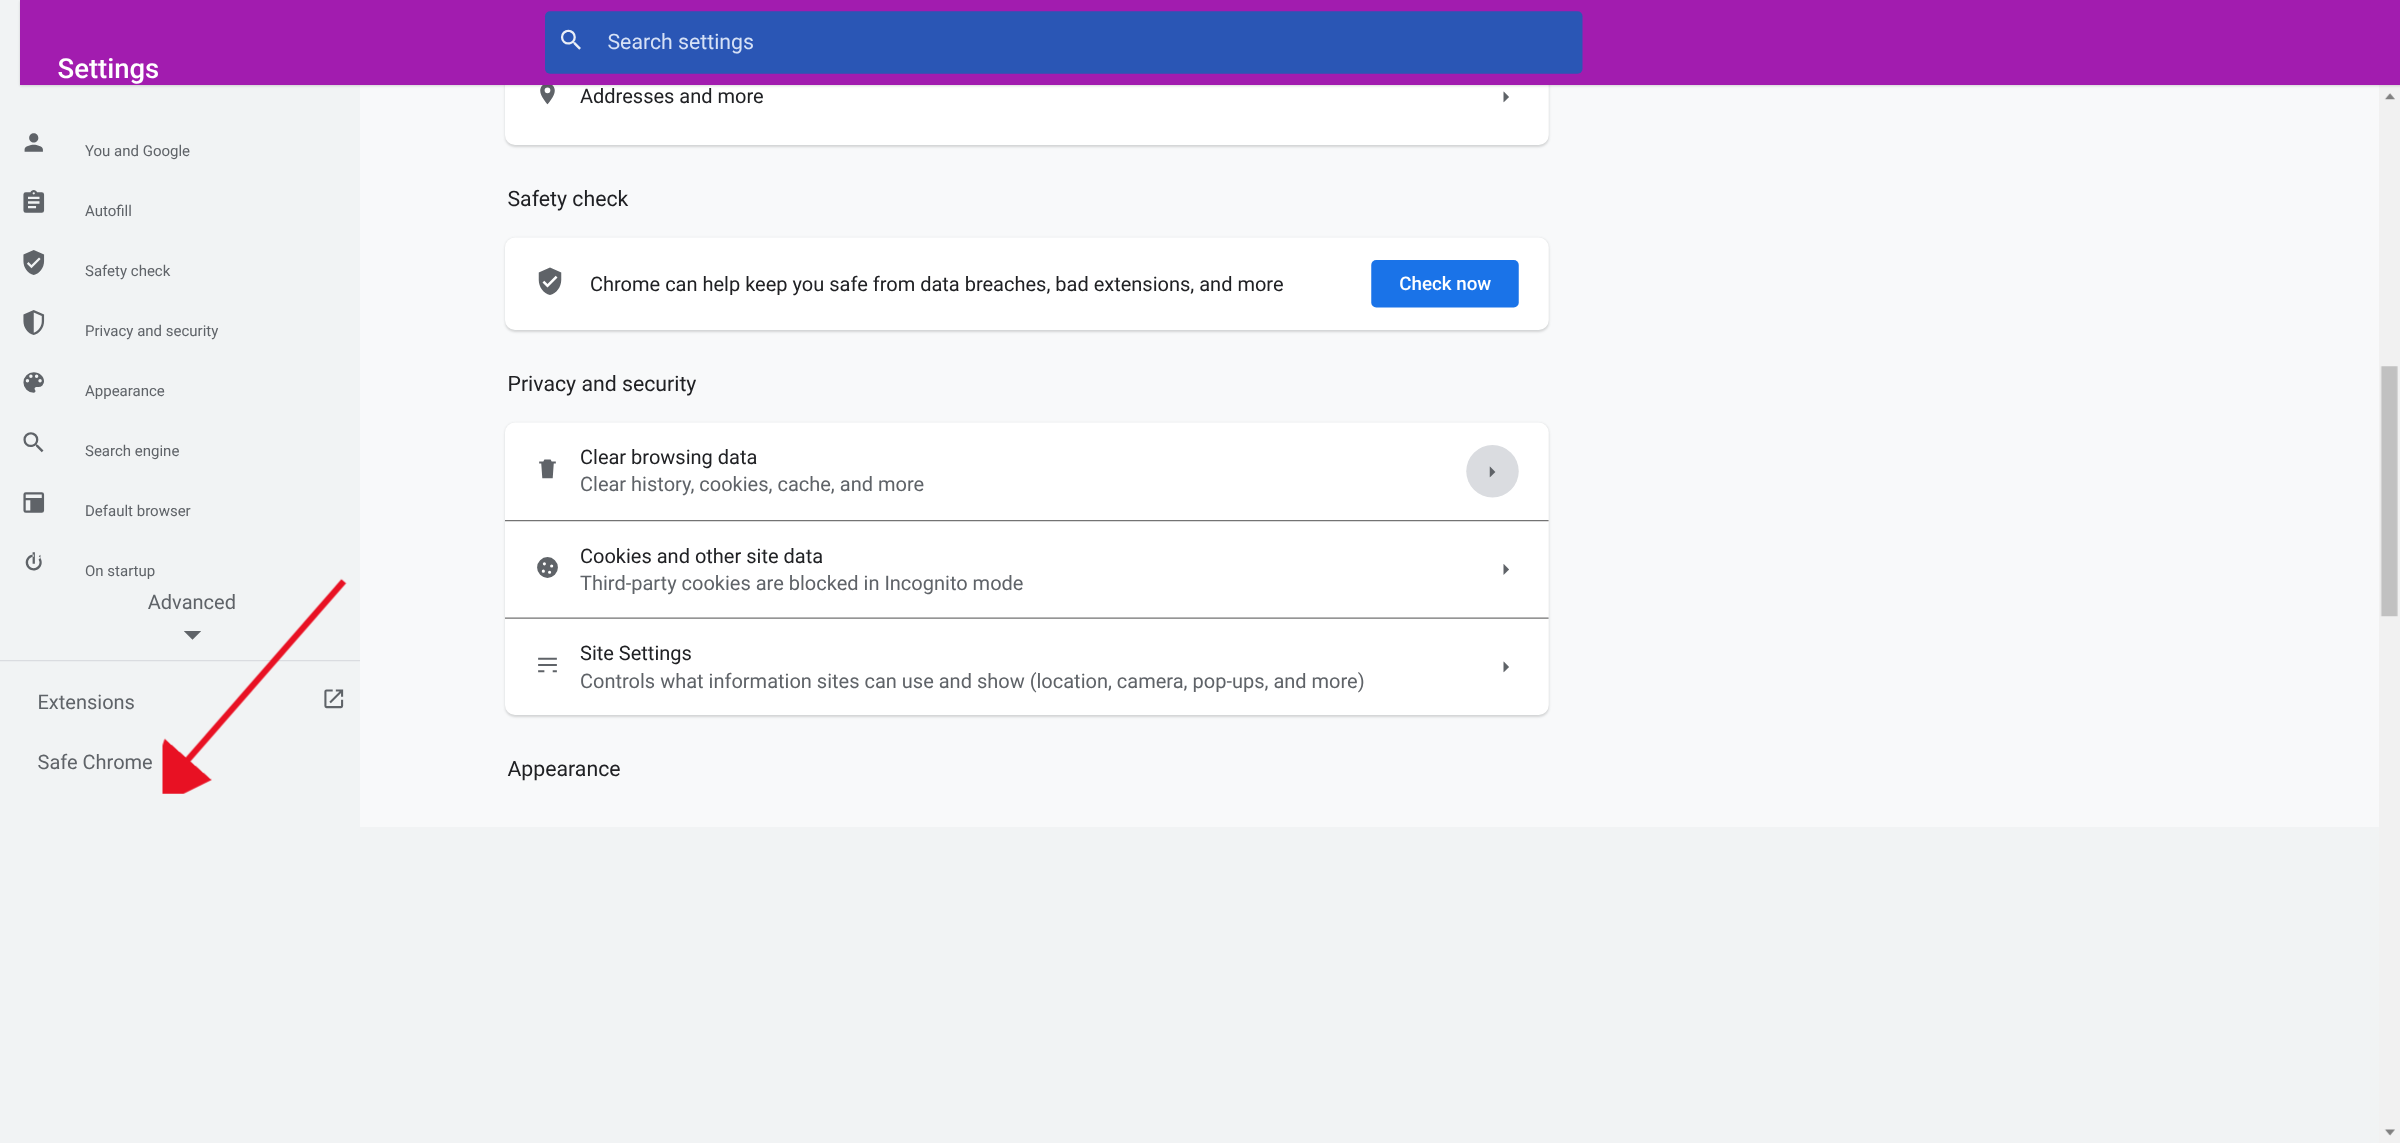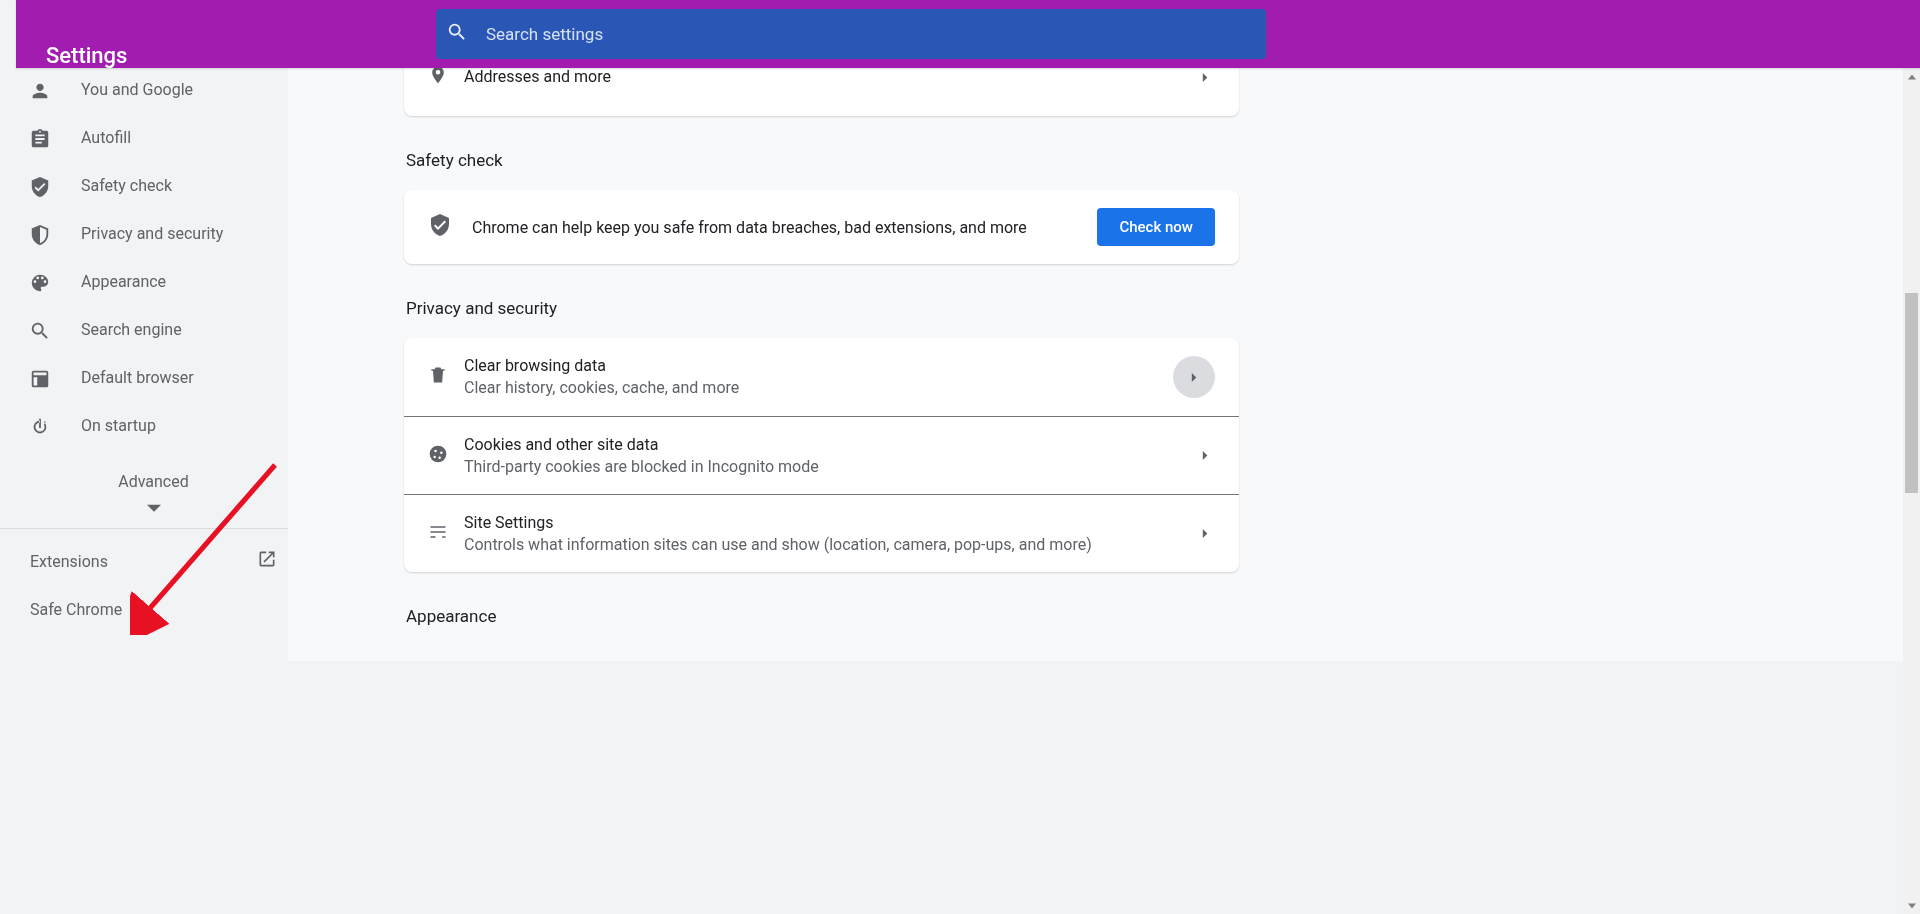--- a/index.html
+++ b/index.html
@@ -22,22 +22,22 @@
   background: transparent; border: none; outline: none; color: #fff; font-size: 17px;
   margin-left: 18px; flex: 1; 
 }
 .search-input::placeholder { color: #d6e1f6; }
 
 .sidebar {
   position: fixed; left: 0; top: 68px; bottom: 0; width: 305px; background: #f1f3f4;
   padding-top: 12px;
 }
 .nav-item {
-  display: flex; align-items: flex-start; height: 48px; padding-left: 29px; cursor: pointer;
-  color: #5f6368; font-size: 16px;
+  display: flex; align-items: flex-end; height: 48px; padding-left: 16px; cursor: pointer;
+  color: #5f6368; font-size: 12px;
 }
 .nav-item svg { width: 22px; height: 22px; fill: #5f6368; margin-right: 30px; flex-shrink: 0; }
 
 .advanced-row {
   display: flex; align-items: center; height: 48px; padding: 0 28px 0 30px;
   color: #5f6368; font-size: 16px; cursor: pointer; margin-top: 8px; flex-direction: column;
 }
 .advanced-row .spacer { flex: 1; }
 .advanced-row svg { width: 14px; height: 14px; fill: #5f6368; }
 

